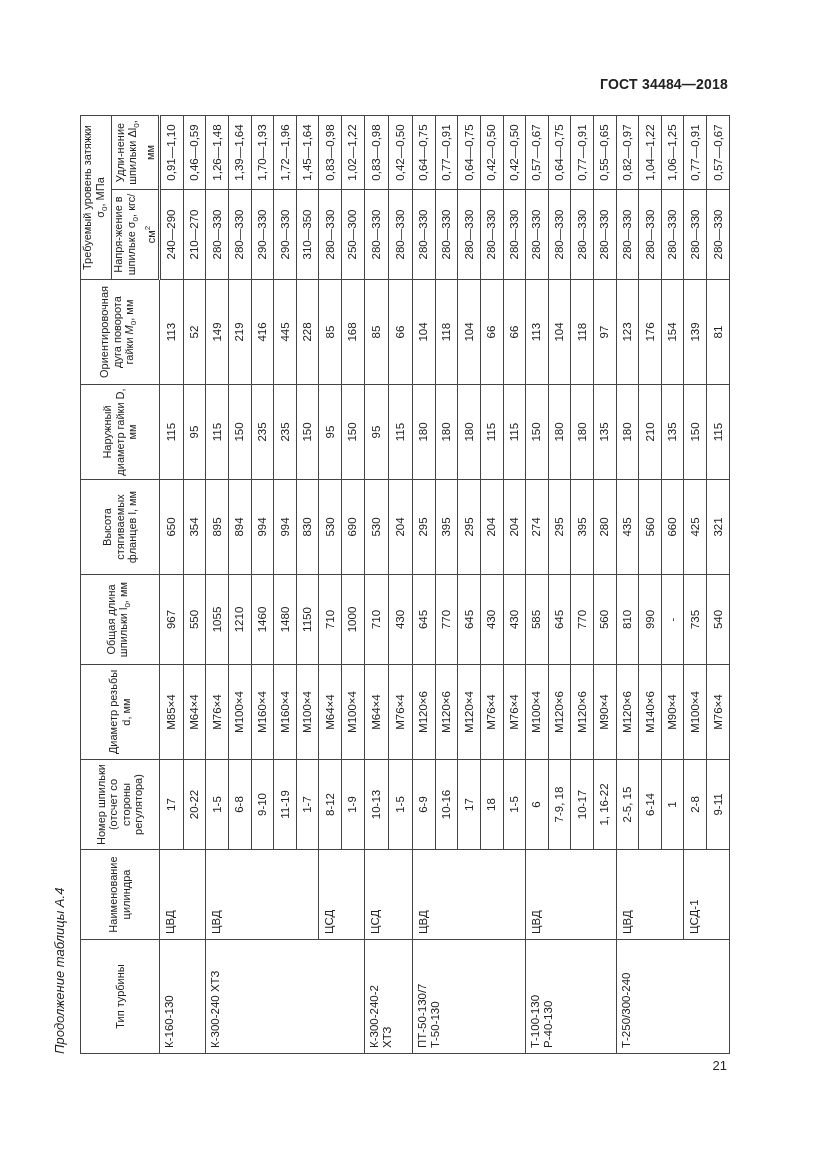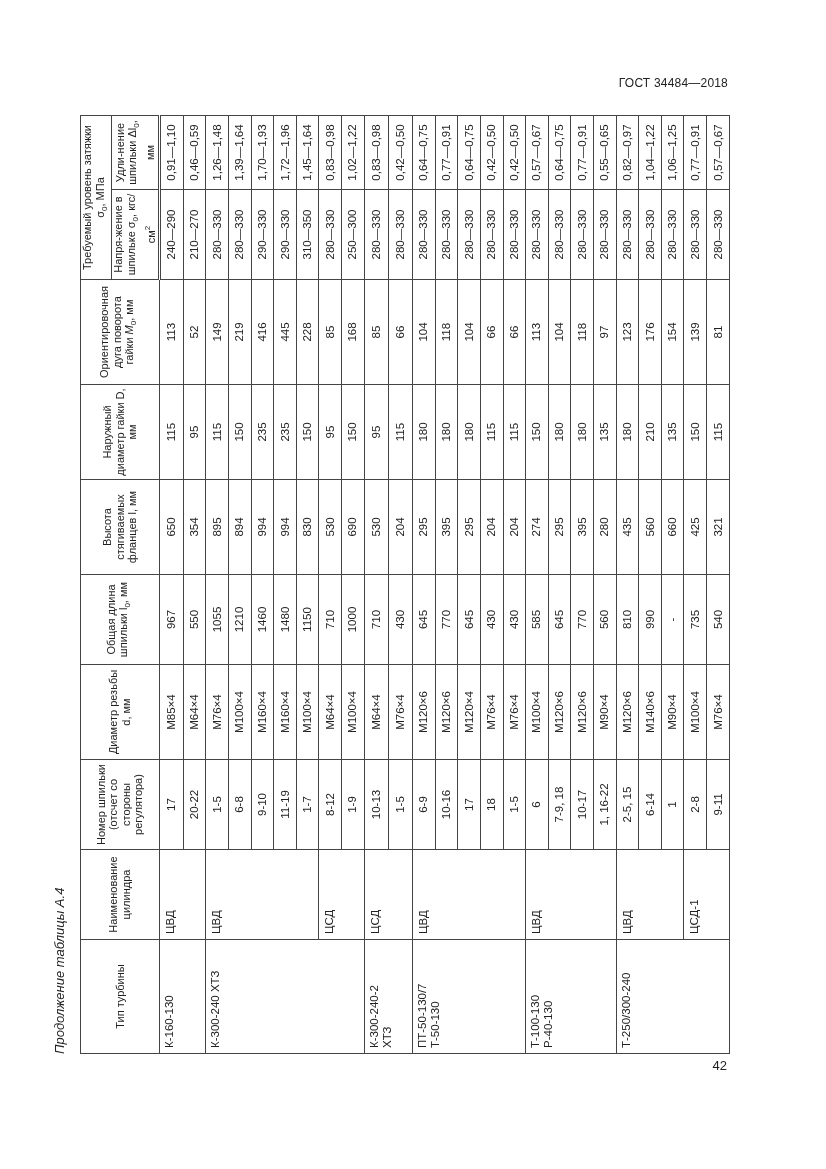--- a/index.html
+++ b/index.html
@@ -1,19 +1,19 @@
 <!DOCTYPE html>
 <html><head>
   <meta charset="utf-8">
   <style>
     html, body { margin: 0; padding: 0; background: #ffffff; }
     body { width: 826px; height: 1169px; position: relative; overflow: hidden;
            font-family: "Liberation Sans", sans-serif; color: #222; }
-    .doc-title { position: absolute; top: 76px; right: 98px; font-weight: normal;
-                 font-size: 12px; letter-spacing: 0.2px; }
+    .doc-title { position: absolute; top: 76px; right: 98px; font-weight: bold;
+                 font-size: 14px; letter-spacing: 0.2px; }
     .page-num { position: absolute; top: 1058px; right: 99px; font-size: 13px; }
     .caption { position: absolute; left: 52px; top: 1054px; transform-origin: 0 0;
                transform: rotate(-90deg); font-style: italic; font-size: 13px; white-space: nowrap; }
     
     .table-wrap { position: absolute; left: 80px; top: 1054px; width: 938px; height: 650px;
                   transform-origin: 0 0; transform: rotate(-90deg); }
     table { border-collapse: collapse; width: 938px; height: 650px; table-layout: fixed;
             font-size: 11.5px; }
     td, th { border: 1px solid #444; padding: 0 3px; text-align: center; vertical-align: middle;
              font-weight: normal; line-height: 13px; overflow: hidden; }
@@ -338,13 +338,13 @@
           <td>321</td>
           <td>115</td>
           <td>81</td>
           <td>280—330</td>
           <td>0,57—0,67</td>
         </tr>
       </tbody>
   </table>
 </div>
 
-<div class="page-num">42</div>
+<div class="page-num">21</div>
 
 </body></html>

